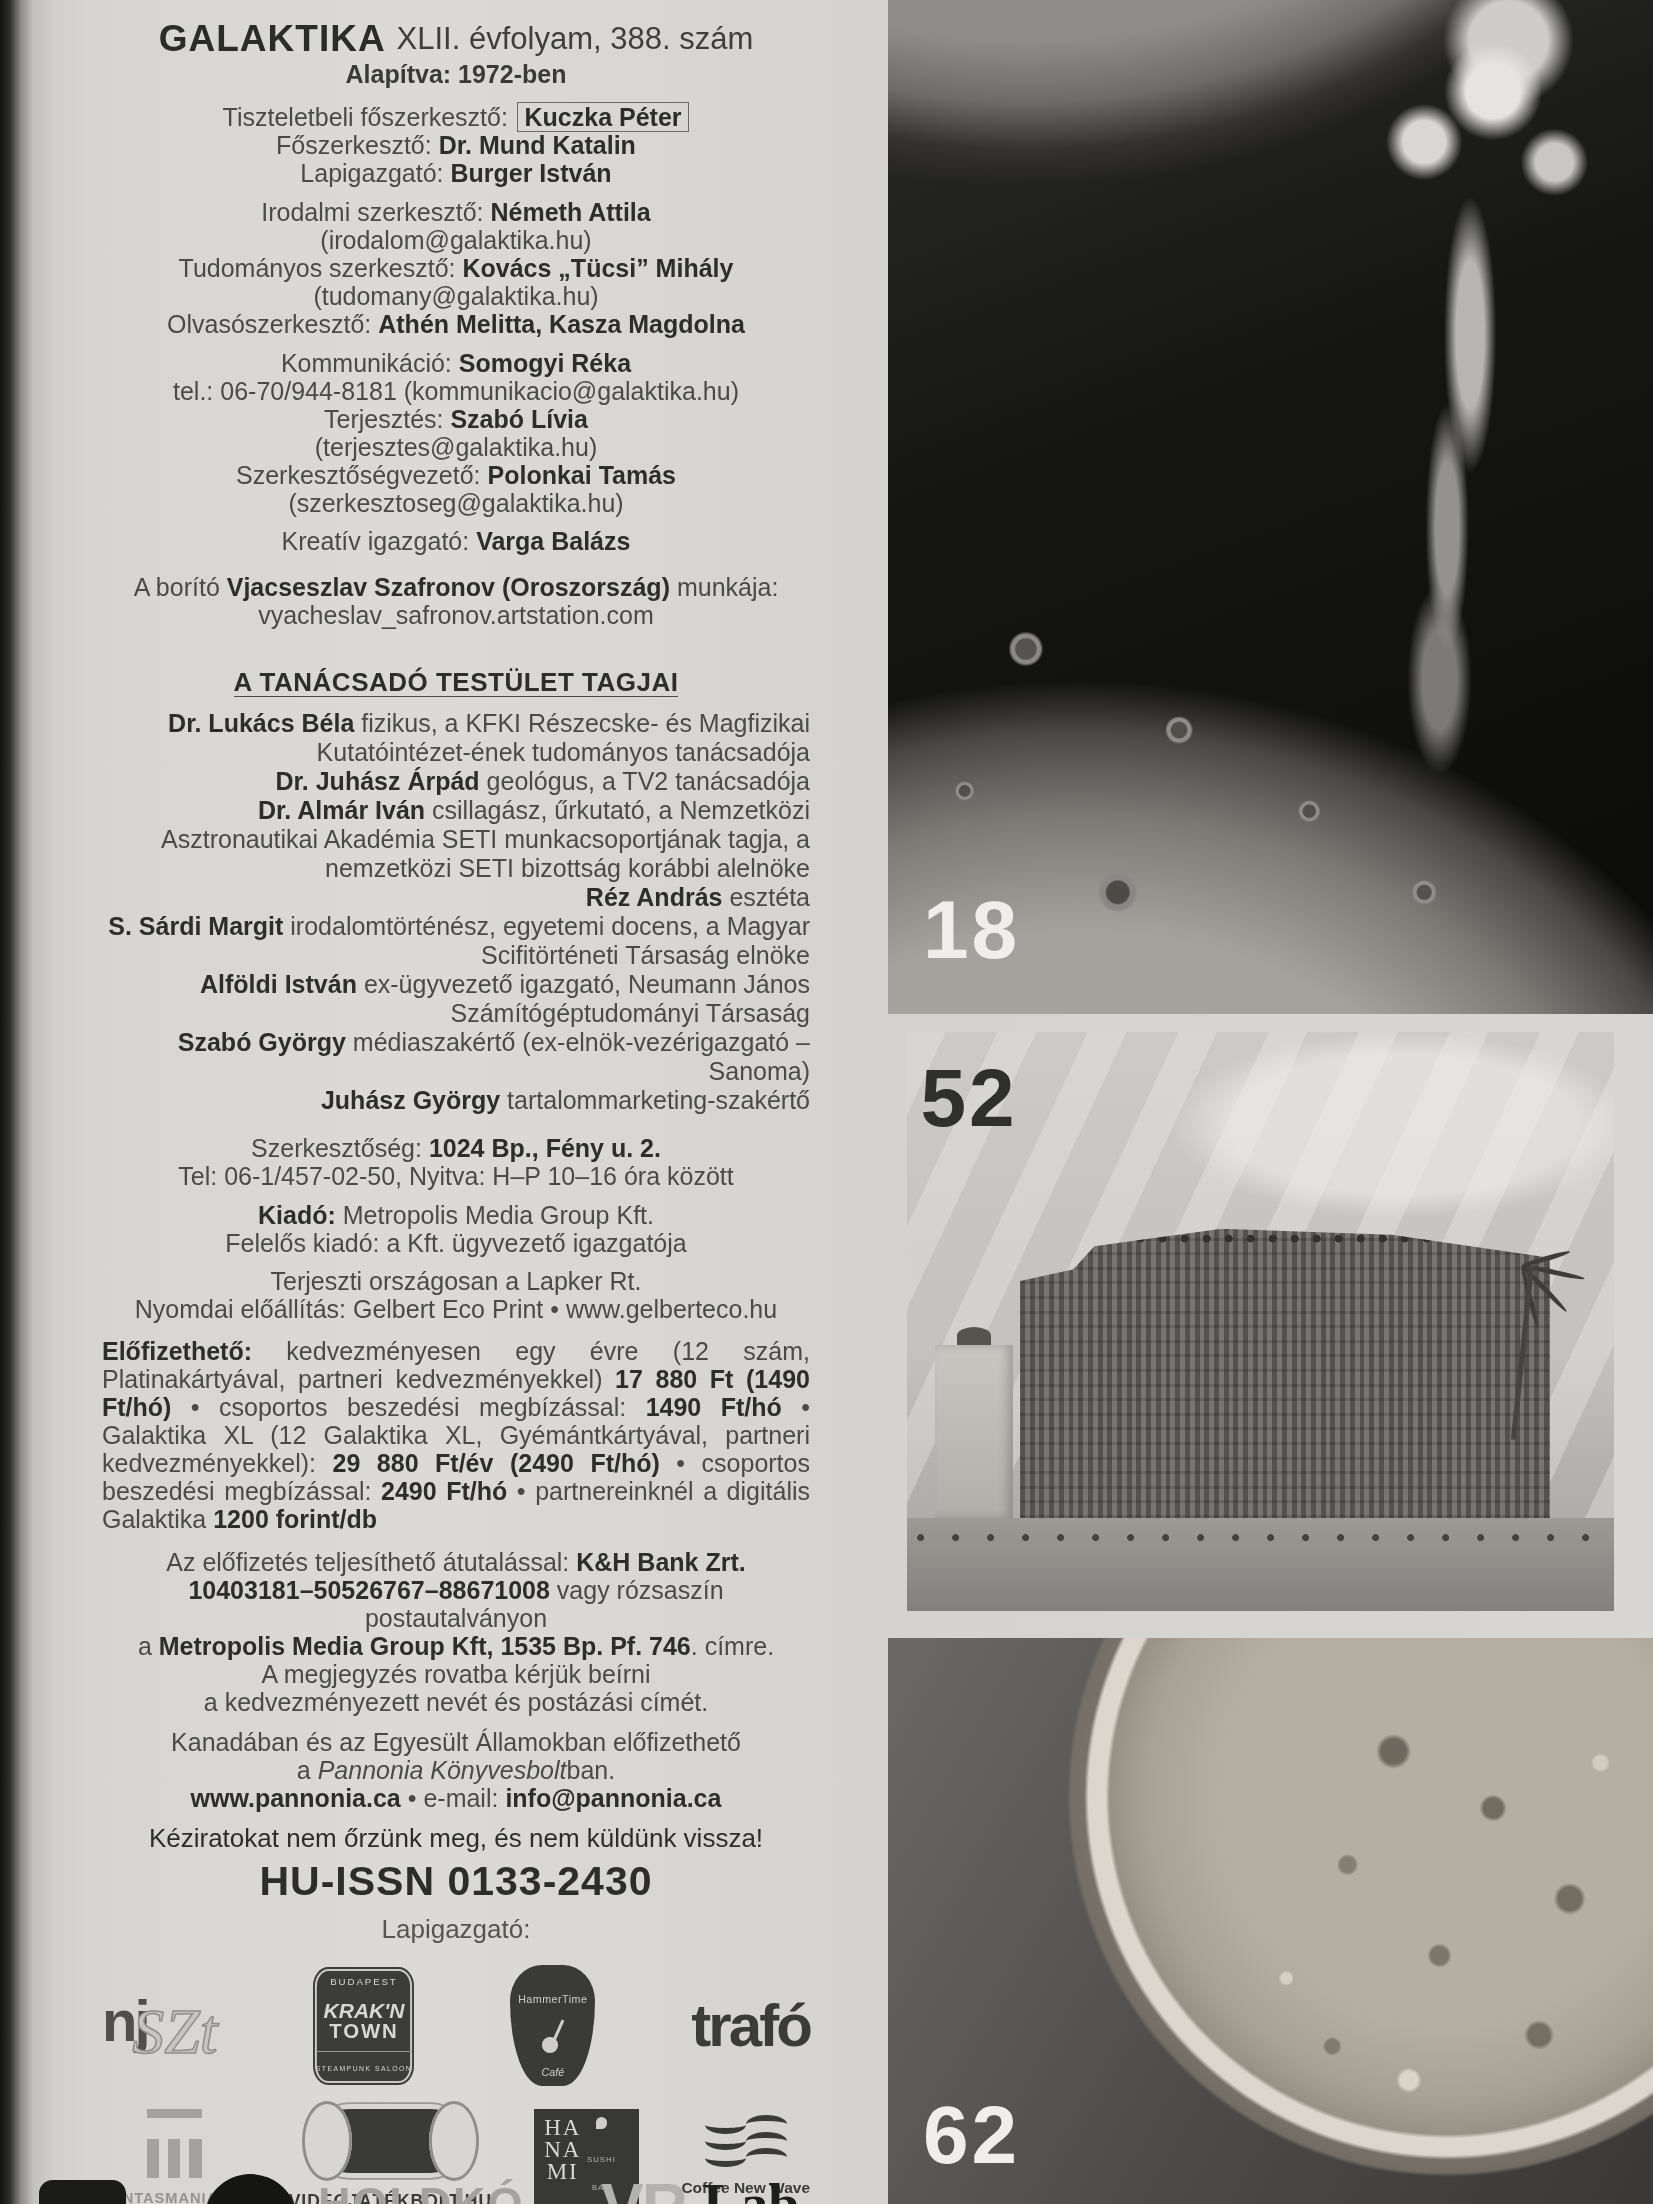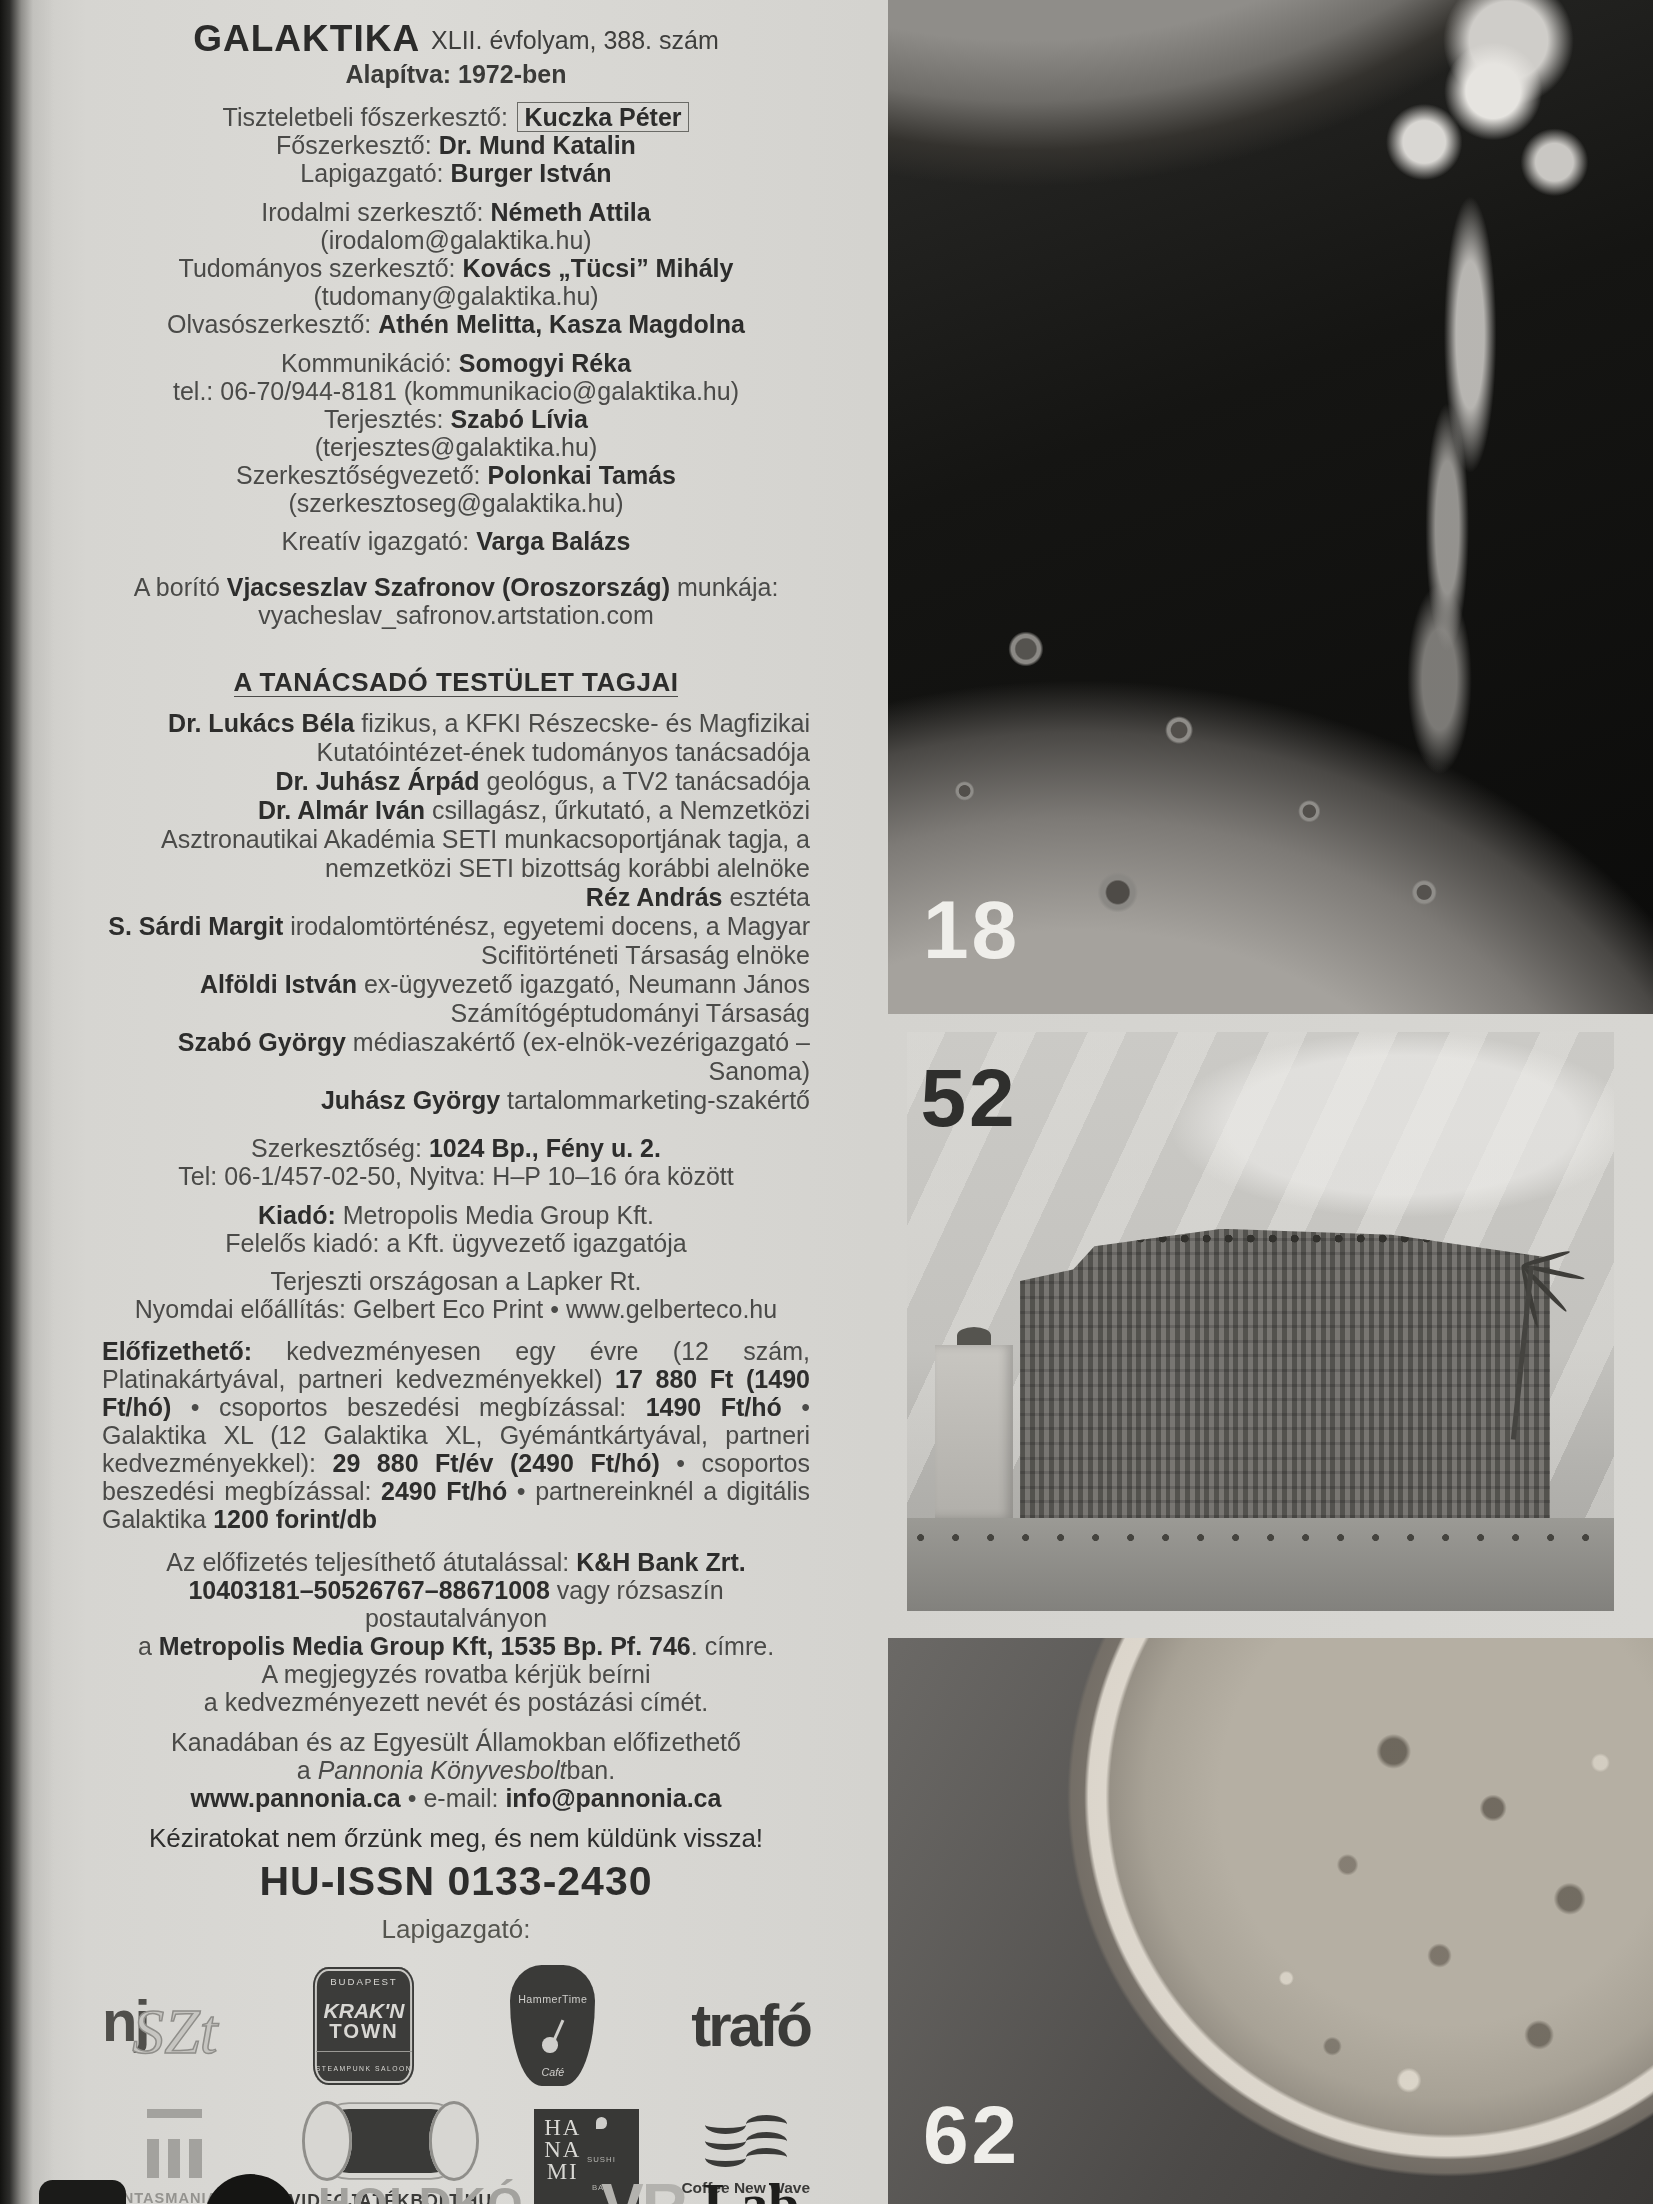--- a/index.html
+++ b/index.html
@@ -10,21 +10,21 @@
          background:linear-gradient(90deg,#121210 0,#2e2e2c 9.7px,#8f8e8a 21.3px,#c2c1bd 33px,rgba(215,214,210,0) 54px)}
   
   .col{position:absolute;left:102px;top:25px;width:708px;text-align:center;font-size:25px;line-height:28px}
   .b{font-weight:bold;color:#2d2d2c}
   .i{font-style:italic}
   .boxed{border:1.9px solid #6a6a66;padding:0 6.8px;margin-left:1.9px}
   .line{min-height:28px}
   .gap{margin-top:10.7px}
   .logo-row{margin-bottom:5.8px;white-space:nowrap}
   .mag-logo{font-size:37px;font-weight:900;letter-spacing:1px;color:#2b2b2a;vertical-align:-1.9px}
-  .issue{font-size:25px;color:#3e3e3c;margin-left:4px}
+  .issue{font-size:31px;color:#3e3e3c;margin-left:4px}
   .founded{margin:1.9px 0 15.5px;font-weight:bold;color:#3a3a38}
   .cover{margin-top:17.5px}
   .board-title-wrap{margin-top:39px}
   .board-title{display:inline-block;font-weight:bold;font-size:26px;color:#2d2d2c;
                border-bottom:1.9px solid #4a4a48;padding-bottom:0;letter-spacing:0.5px}
   .board-list{margin-top:11.6px;text-align:right;line-height:29px}
   .office{margin-top:19.4px}
   .subscription{margin-top:13.6px;text-align:justify}
   .transfer{margin-top:15.5px}
   .canada{margin-top:11.6px}

